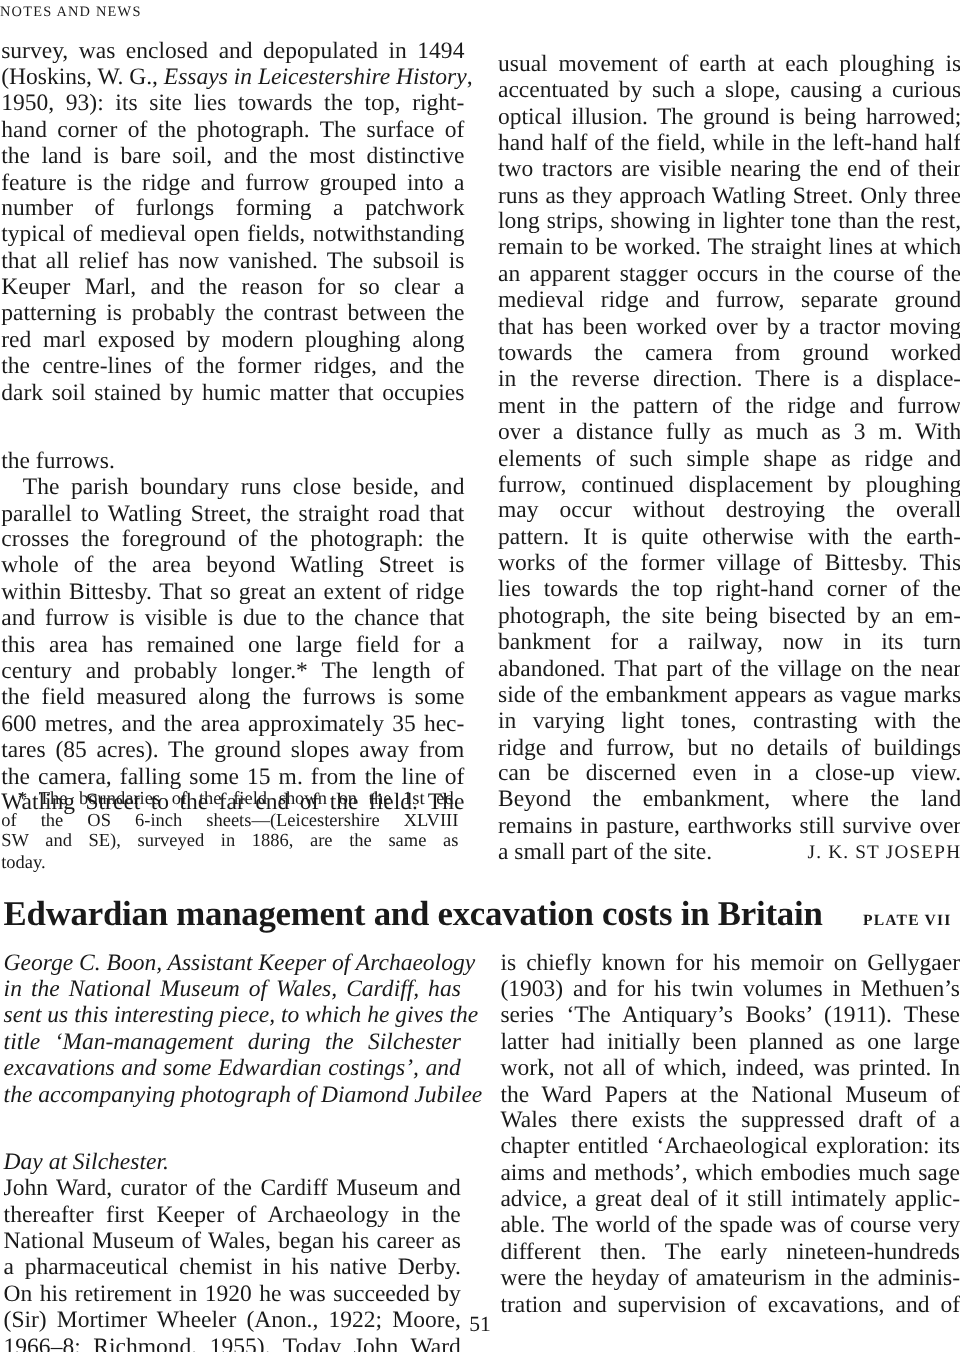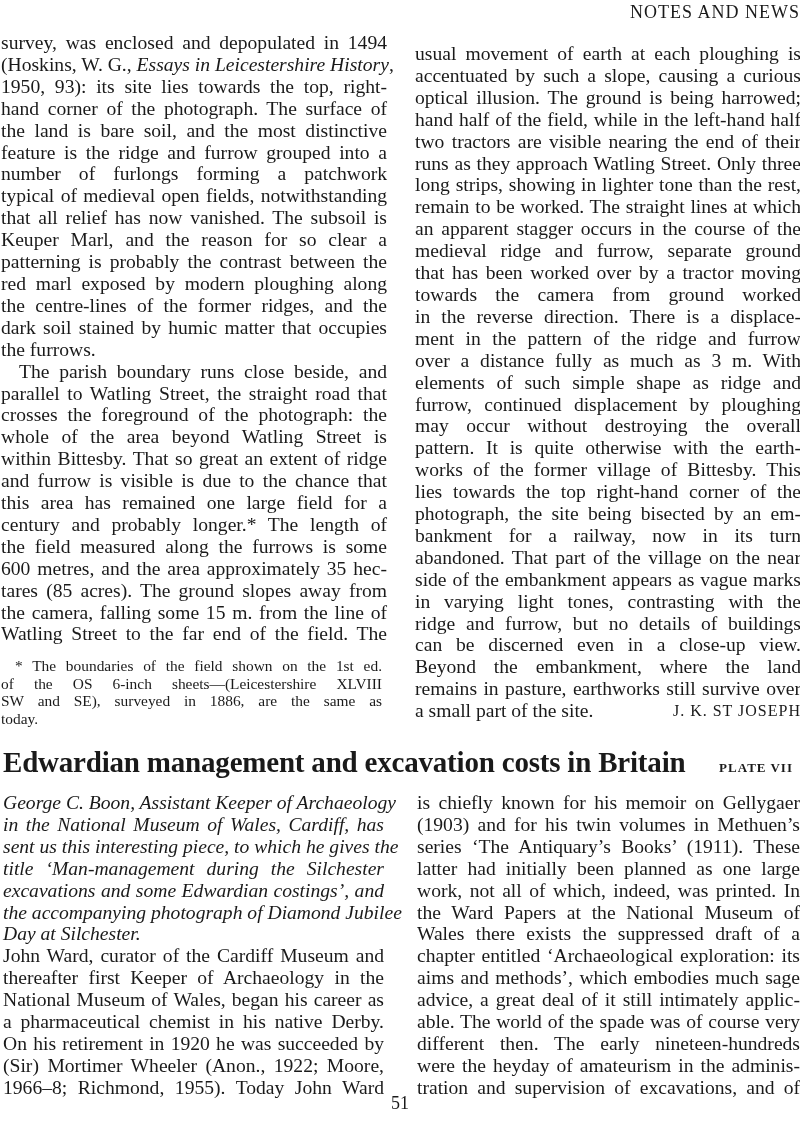--- a/index.html
+++ b/index.html
@@ -2,29 +2,29 @@
 <html><head>
 <meta charset="utf-8">
 <style>
   html, body { margin: 0; padding: 0; background: #ffffff; }
   body {
     width: 800px; height: 1127px; position: relative; overflow: hidden;
     font-family: "Liberation Serif", "DejaVu Serif", serif;
     color: #1a1a1a;
   }
   .running-head {
-    position: absolute; top: 2px; left: 0; width: 800px; text-align: right;
-    font-size: 18px; letter-spacing: 1px; font-variant: small-caps;
+    position: absolute; top: 2px; left: 0; width: 800px; text-align: left;
+    font-size: 12px; letter-spacing: 1px; font-variant: small-caps;
   }
   .col {
     position: absolute; width: 386px;
     font-size: 19.6px; line-height: 21.9px; text-align: justify;
   }
   .col .line { display: block; text-align: justify; text-align-last: justify; white-space: nowrap; }
-  .col .line.last { text-align-last: left; }
+  .col .line.last { text-align-last: left; margin-top: 35px; }
   #col-top-left { left: 1px; top: 32px; }
   #col-top-right { left: 415px; top: 43px; }
   .footnote {
     position: absolute; left: 1px; top: 657px; width: 381px;
     font-size: 15.4px; line-height: 17.6px; text-align: justify;
   }
   .footnote .line { display:block; white-space: nowrap; text-align-last: justify; }
   .footnote .line.first { padding-left: 14px; }
   .footnote .line.last { text-align-last: left; }
   .signature { font-variant: small-caps; letter-spacing: 1px; font-size: 16px; }

